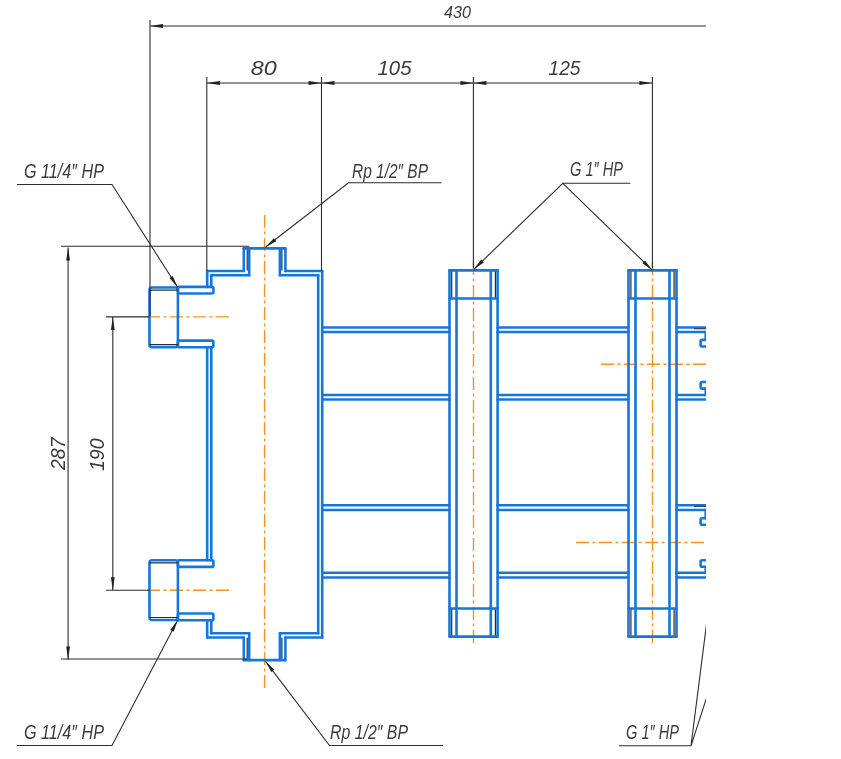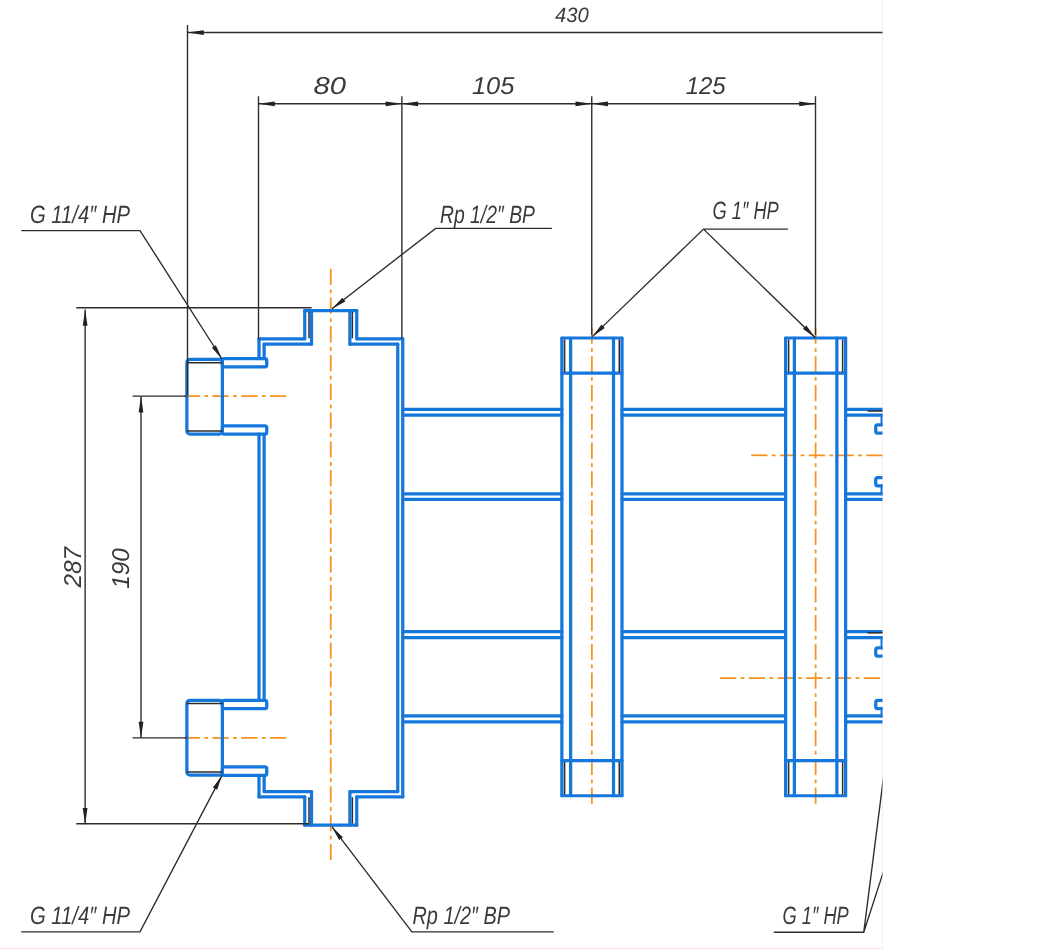--- a/index.html
+++ b/index.html
@@ -1,16 +1,16 @@
 <!DOCTYPE html>
 <html><head>
 <meta charset="utf-8">
 <style>
 html,body{margin:0;padding:0;background:#fff;}
-#wrap{width:706px;height:759px;position:relative;background:#f9a8d4;overflow:hidden;}
+#wrap{width:706px;height:759px;position:relative;background:#4d7c0f;overflow:hidden;}
 text{font-family:"Liberation Sans",sans-serif;font-style:italic;fill:#3a3a3a;}
 </style>
 </head>
 <body>
 
 <div id="wrap">
 <svg width="841" height="759" viewBox="0 0 841 759">
 <rect x="0" y="0" width="841" height="759" fill="#ffffff"></rect>
 
 <g stroke="#F6921E" stroke-width="1.4" fill="none" stroke-dasharray="13 3.5 3 3.5">

